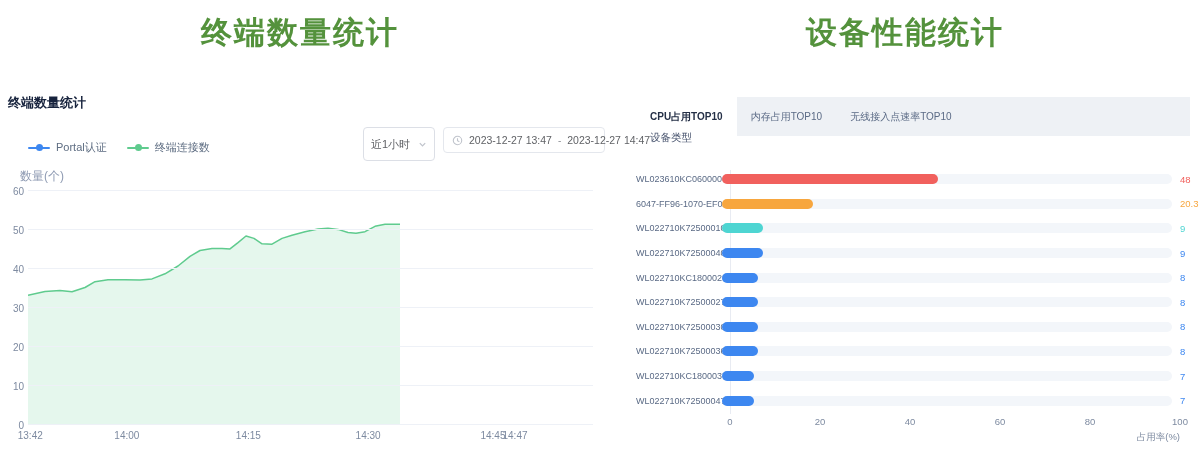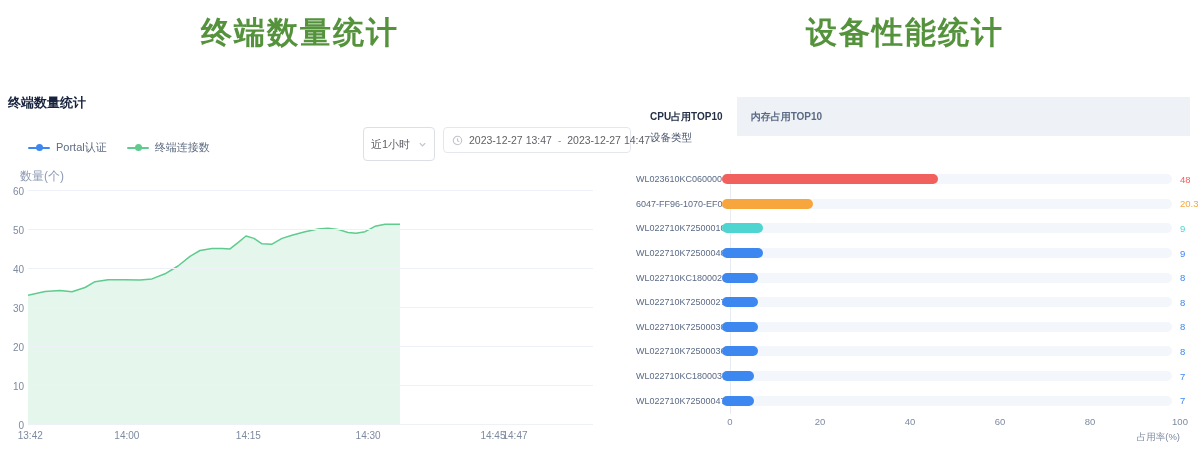--- a/index.html
+++ b/index.html
@@ -11,21 +11,21 @@
                font-size:31px; font-weight:bold; color:#54923c; letter-spacing:2px; }
   #lt-big { left:0; width:600px; }
   #rt-big { left:620px; width:570px; }
 
   
   .lp-header { position:absolute; left:8px; top:94px; font-size:13px; font-weight:bold; color:#17233d; }
 
   .ctrl { position:absolute; top:127px; height:24px; border:1px solid #dcdfe6; border-radius:4px;
           display:flex; align-items:center; background:#fff; font-size:11px; color:#606266; }
   #range-select { left:363px; width:72px; padding:16px 7px; justify-content:space-between; cursor:pointer; }
-  #date-range { left:443px; width:188px; padding:12px 8px; border-color:#e4e7ed; gap:6px; }
+  #date-range { left:443px; width:162px; padding:12px 8px; border-color:#e4e7ed; gap:6px; }
   #date-range .dt { font-size:10.5px; color:#606266; white-space:nowrap; }
   #date-range .sep { color:#909399; font-size:10px; }
   .chev { width:9px; height:9px; flex:0 0 auto; }
   .chev polyline { fill:none; stroke:#c0c4cc; stroke-width:1.4; }
   .clock { width:11px; height:11px; flex:0 0 auto; }
   .clock circle { fill:none; stroke:#c0c4cc; stroke-width:1.2; }
   .clock polyline { fill:none; stroke:#c0c4cc; stroke-width:1.2; }
 
   .legend { position:absolute; left:28px; top:140px; display:flex; gap:20px; align-items:center; }
   .leg-item { display:flex; align-items:center; gap:6px; cursor:pointer; }
@@ -37,21 +37,21 @@
   .ylab { position:absolute; left:12px; top:0; font-size:12px; color:#8f9bb3; }
   .plot { position:absolute; left:20px; top:22px; width:565px; height:234px; }
   .gline { position:absolute; left:0; width:100%; height:0; border-top:1px solid #eef1f7; }
   .gtick { position:absolute; left:-26px; width:22px; text-align:right; font-size:10px; color:#7d8aa0; margin-top:-5px; }
   .xtick { position:absolute; top:240px; transform:translateX(-50%); font-size:10px; color:#7d8aa0; white-space:nowrap; }
   #area-svg { position:absolute; left:0; top:0; }
 
   
   .tabs { position:absolute; left:636px; top:97px; width:554px; height:39px;
           background:#eef1f5; display:flex; align-items:stretch; }
-  .tab { padding:0 14px; display:flex; align-items:center; font-size:10px; color:#5a6a85; cursor:pointer;font-weight:bold; }
+  .tab { padding:0 14px; display:flex; align-items:center; font-size:10px; color:#5a6a85; cursor:pointer; }
   .tab.active { background:#fff; color:#253047; font-weight:bold; }
 
   .filter { position:absolute; left:650px; top:131px; display:flex; align-items:center; }
   .filter-label { font-size:10.5px; color:#4a5670; margin-right:8px; }
   #device-select { position:static; width:100px; height:23px; border:1px solid #dcdfe6; border-radius:4px;
                    display:flex; align-items:center; justify-content:space-between; padding:0 7px;
                    font-size:10px; color:#bfc4cc; cursor:pointer; background:#fff; }
 
   .rchart { position:absolute; left:636px; top:167px; width:554px; }
   .brow { display:flex; align-items:center; height:24.6px; }
@@ -137,20 +137,21 @@
       <div class="xtick" style="left: 220.35px;">14:15</div>
       <div class="xtick" style="left: 340.13px;">14:30</div>
       <div class="xtick" style="left: 464.995px;">14:45</div>
       <div class="xtick" style="left: 487.03px;">14:47</div>
     </div>
 </div>
 
 <div class="tabs">
   <div class="tab active">CPU占用TOP10</div>
   <div class="tab">内存占用TOP10</div>
+  <div class="tab">无线接入点速率TOP10</div>
 </div>
 
 <div class="filter">
   <span class="filter-label">设备类型</span>
 </div>
 
 <div class="vaxis"></div>
 <div class="rchart" id="bar-rows">
   <div class="brow">
     <span class="blabel">WL023610KC06000043</span>

